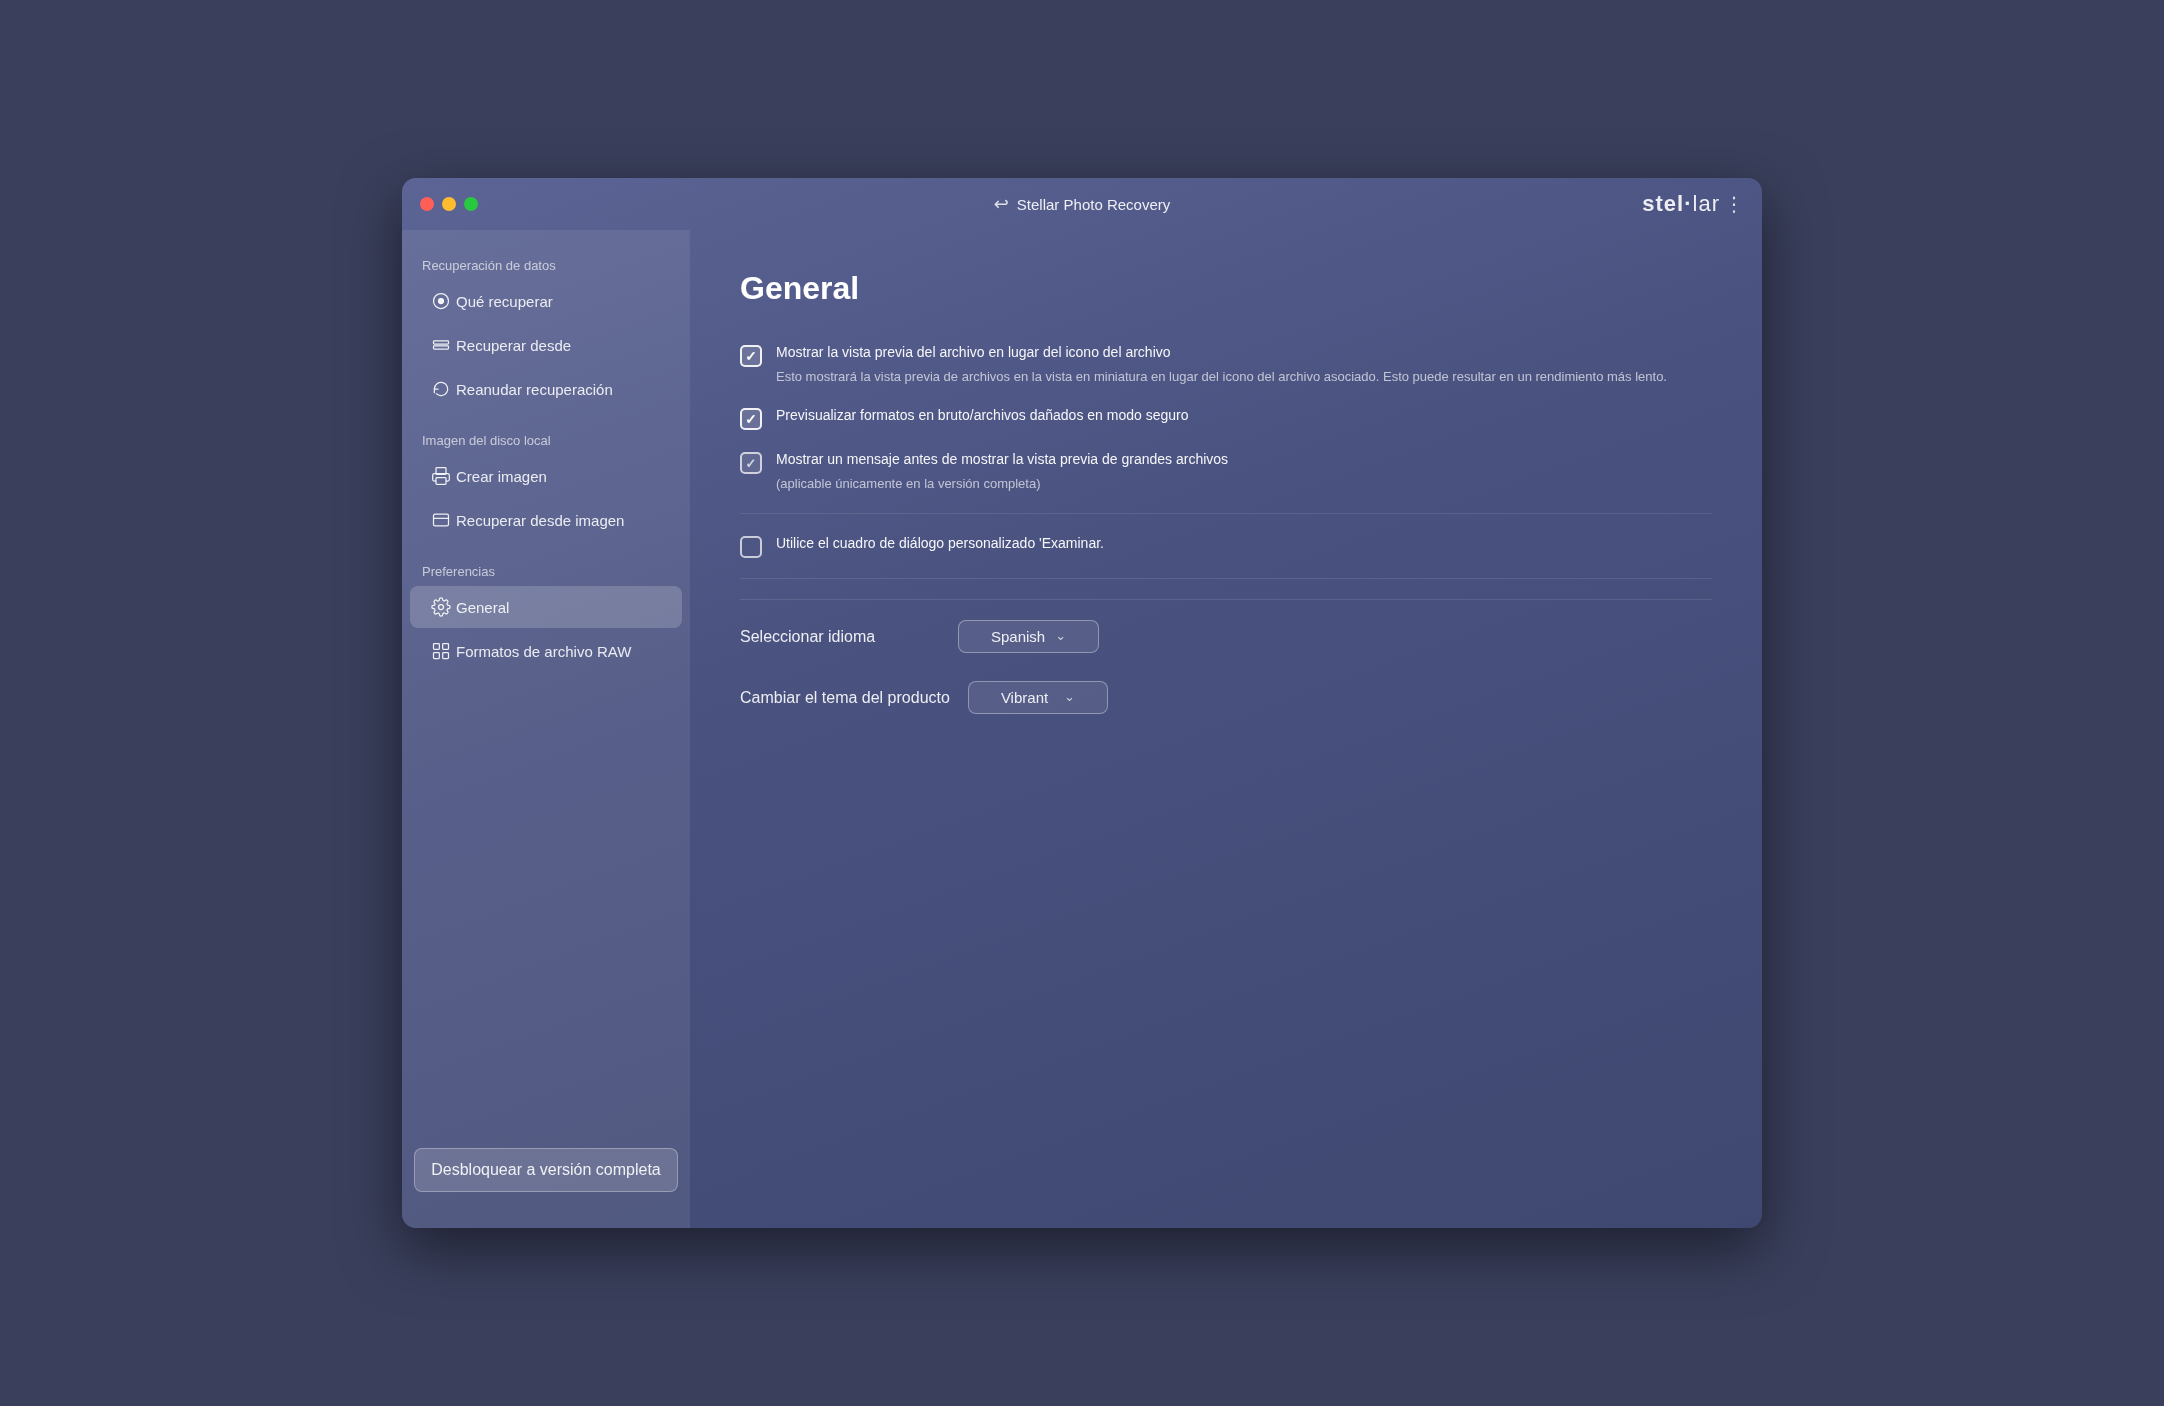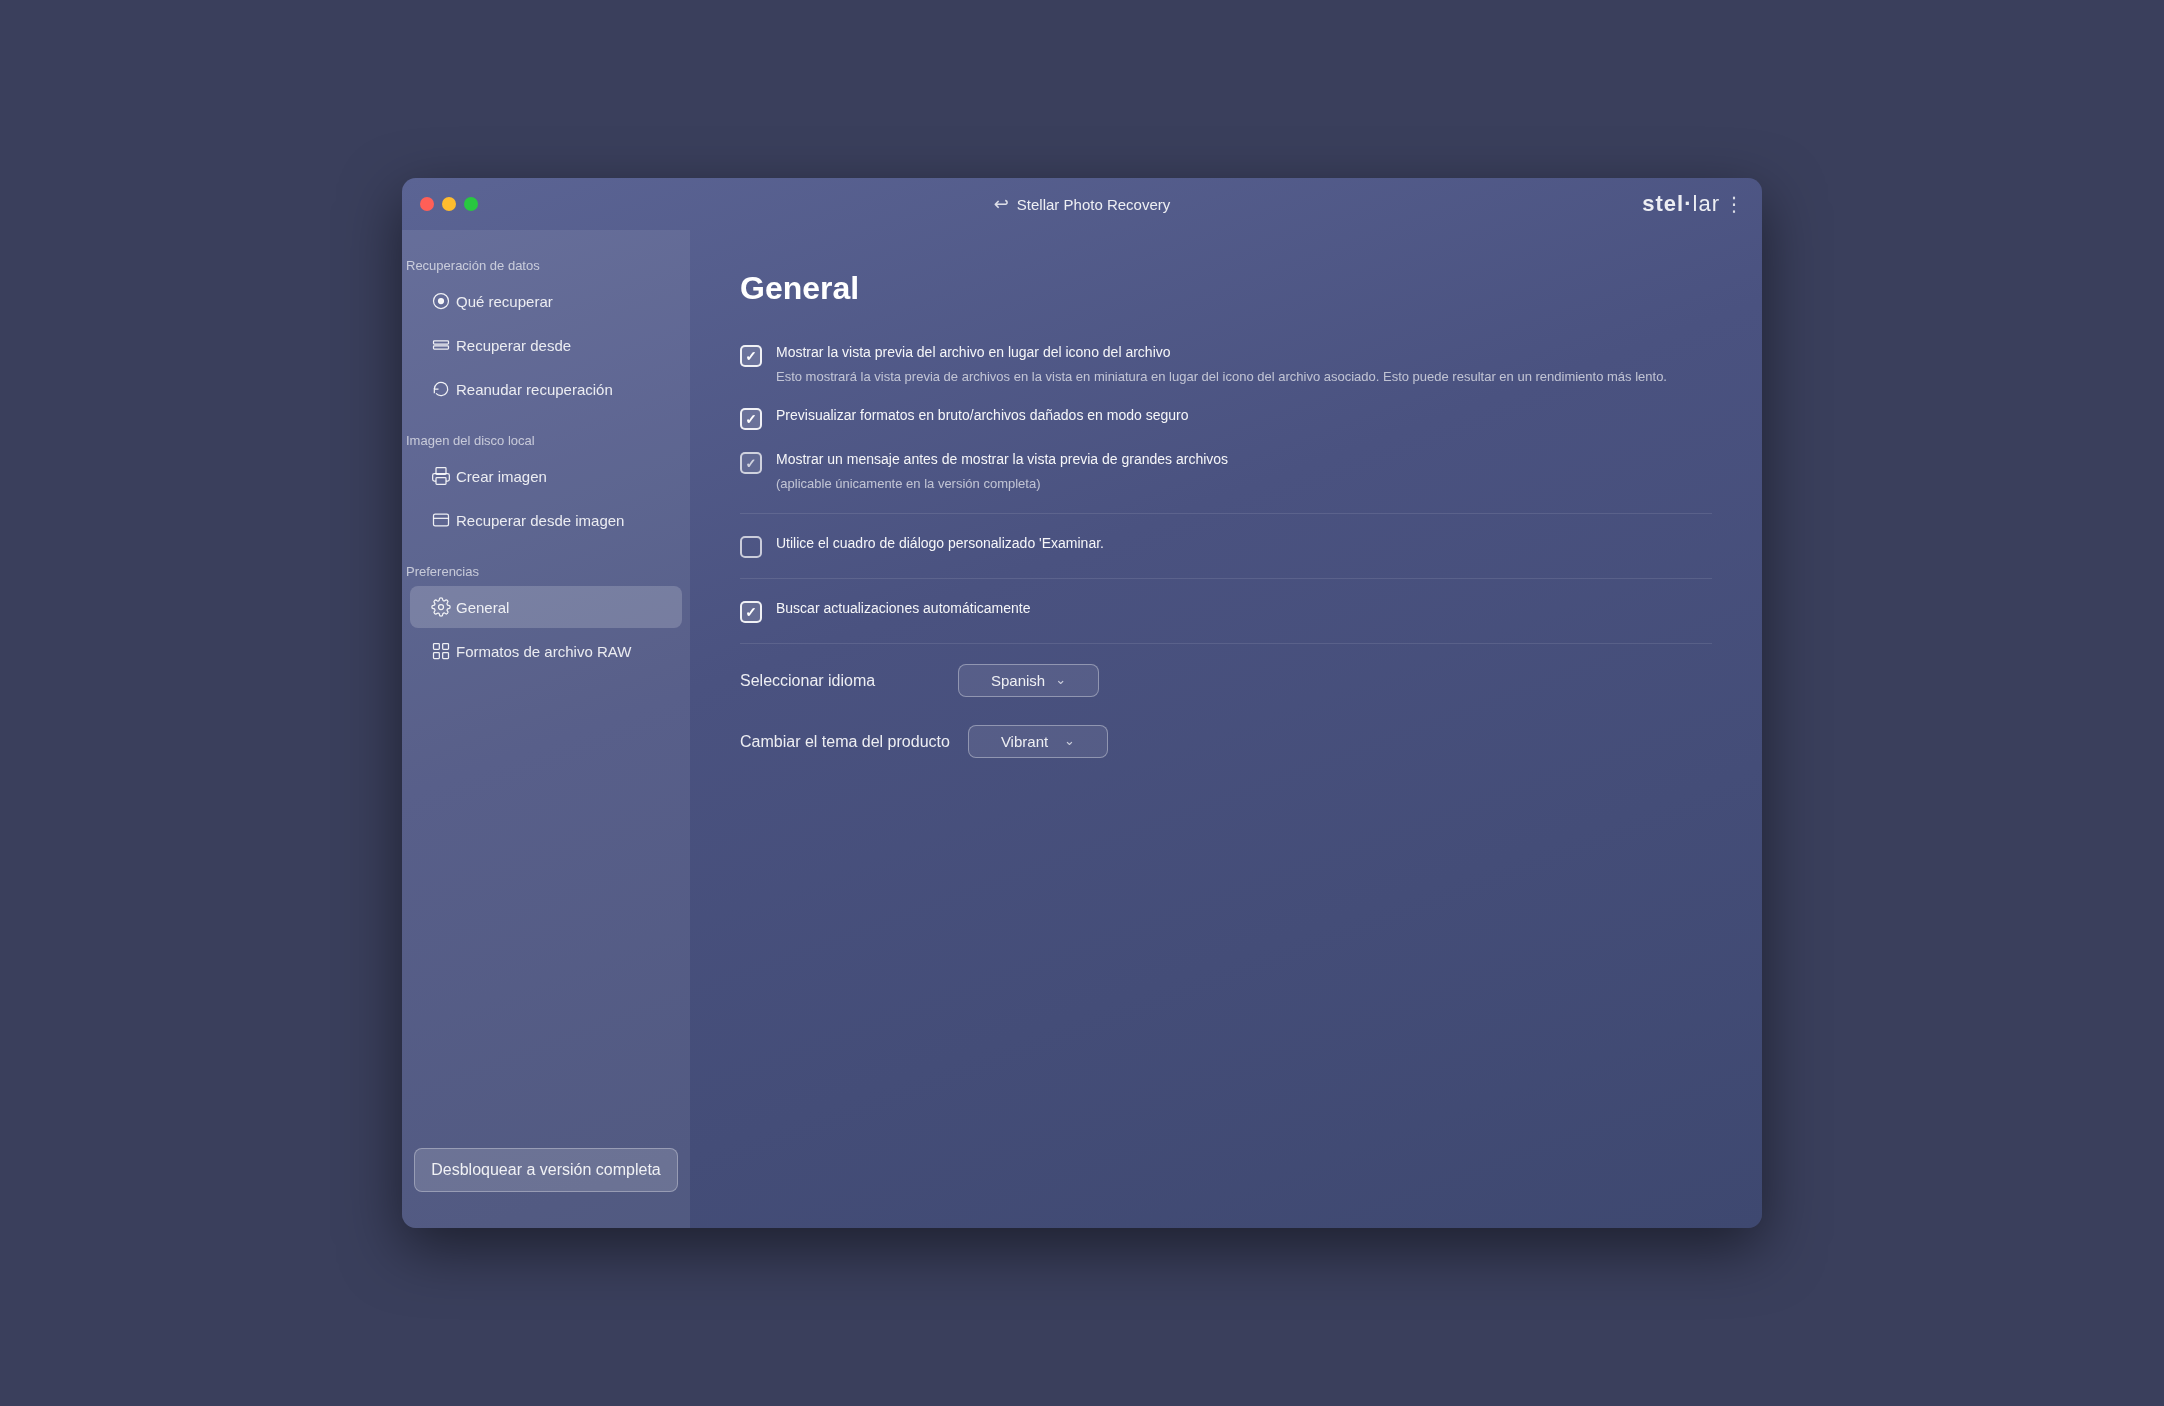--- a/index.html
+++ b/index.html
@@ -83,21 +83,21 @@
       width: 288px;
       background: rgba(255,255,255,0.08);
       flex-shrink: 0;
       padding: 20px 0;
       display: flex;
       flex-direction: column;
     }
     .sidebar-section-label {
       color: rgba(255,255,255,0.65);
       font-size: 13px;
-      padding: 8px 4px 6px;
+      padding: 8px 20px 6px;
       font-weight: 400;
     }
     .sidebar-item {
       display: flex;
       align-items: center;
       gap: 4px;
       padding: 10px 20px;
       color: rgba(255,255,255,0.88);
       font-size: 15px;
       cursor: pointer;
@@ -387,28 +387,20 @@
         <div class="checkbox-container">
           <div class="checkbox"></div>
         </div>
         <div class="setting-text">
           <div class="setting-label">Utilice el cuadro de diálogo personalizado 'Examinar.</div>
         </div>
       </div>
 
       <div class="divider"></div>
 
-      <div class="setting-row">
-        <div class="checkbox-container">
-          <div class="checkbox checked"></div>
-        </div>
-        <div class="setting-text">
-          <div class="setting-label">Buscar actualizaciones automáticamente</div>
-        </div>
-      </div>
 
       <div class="divider"></div>
 
       <div class="form-row">
         <div class="form-label">Seleccionar idioma</div>
         <div class="select-wrapper">
           <span class="select-value">Spanish</span>
           <span class="select-arrow">⌄</span>
         </div>
       </div>

